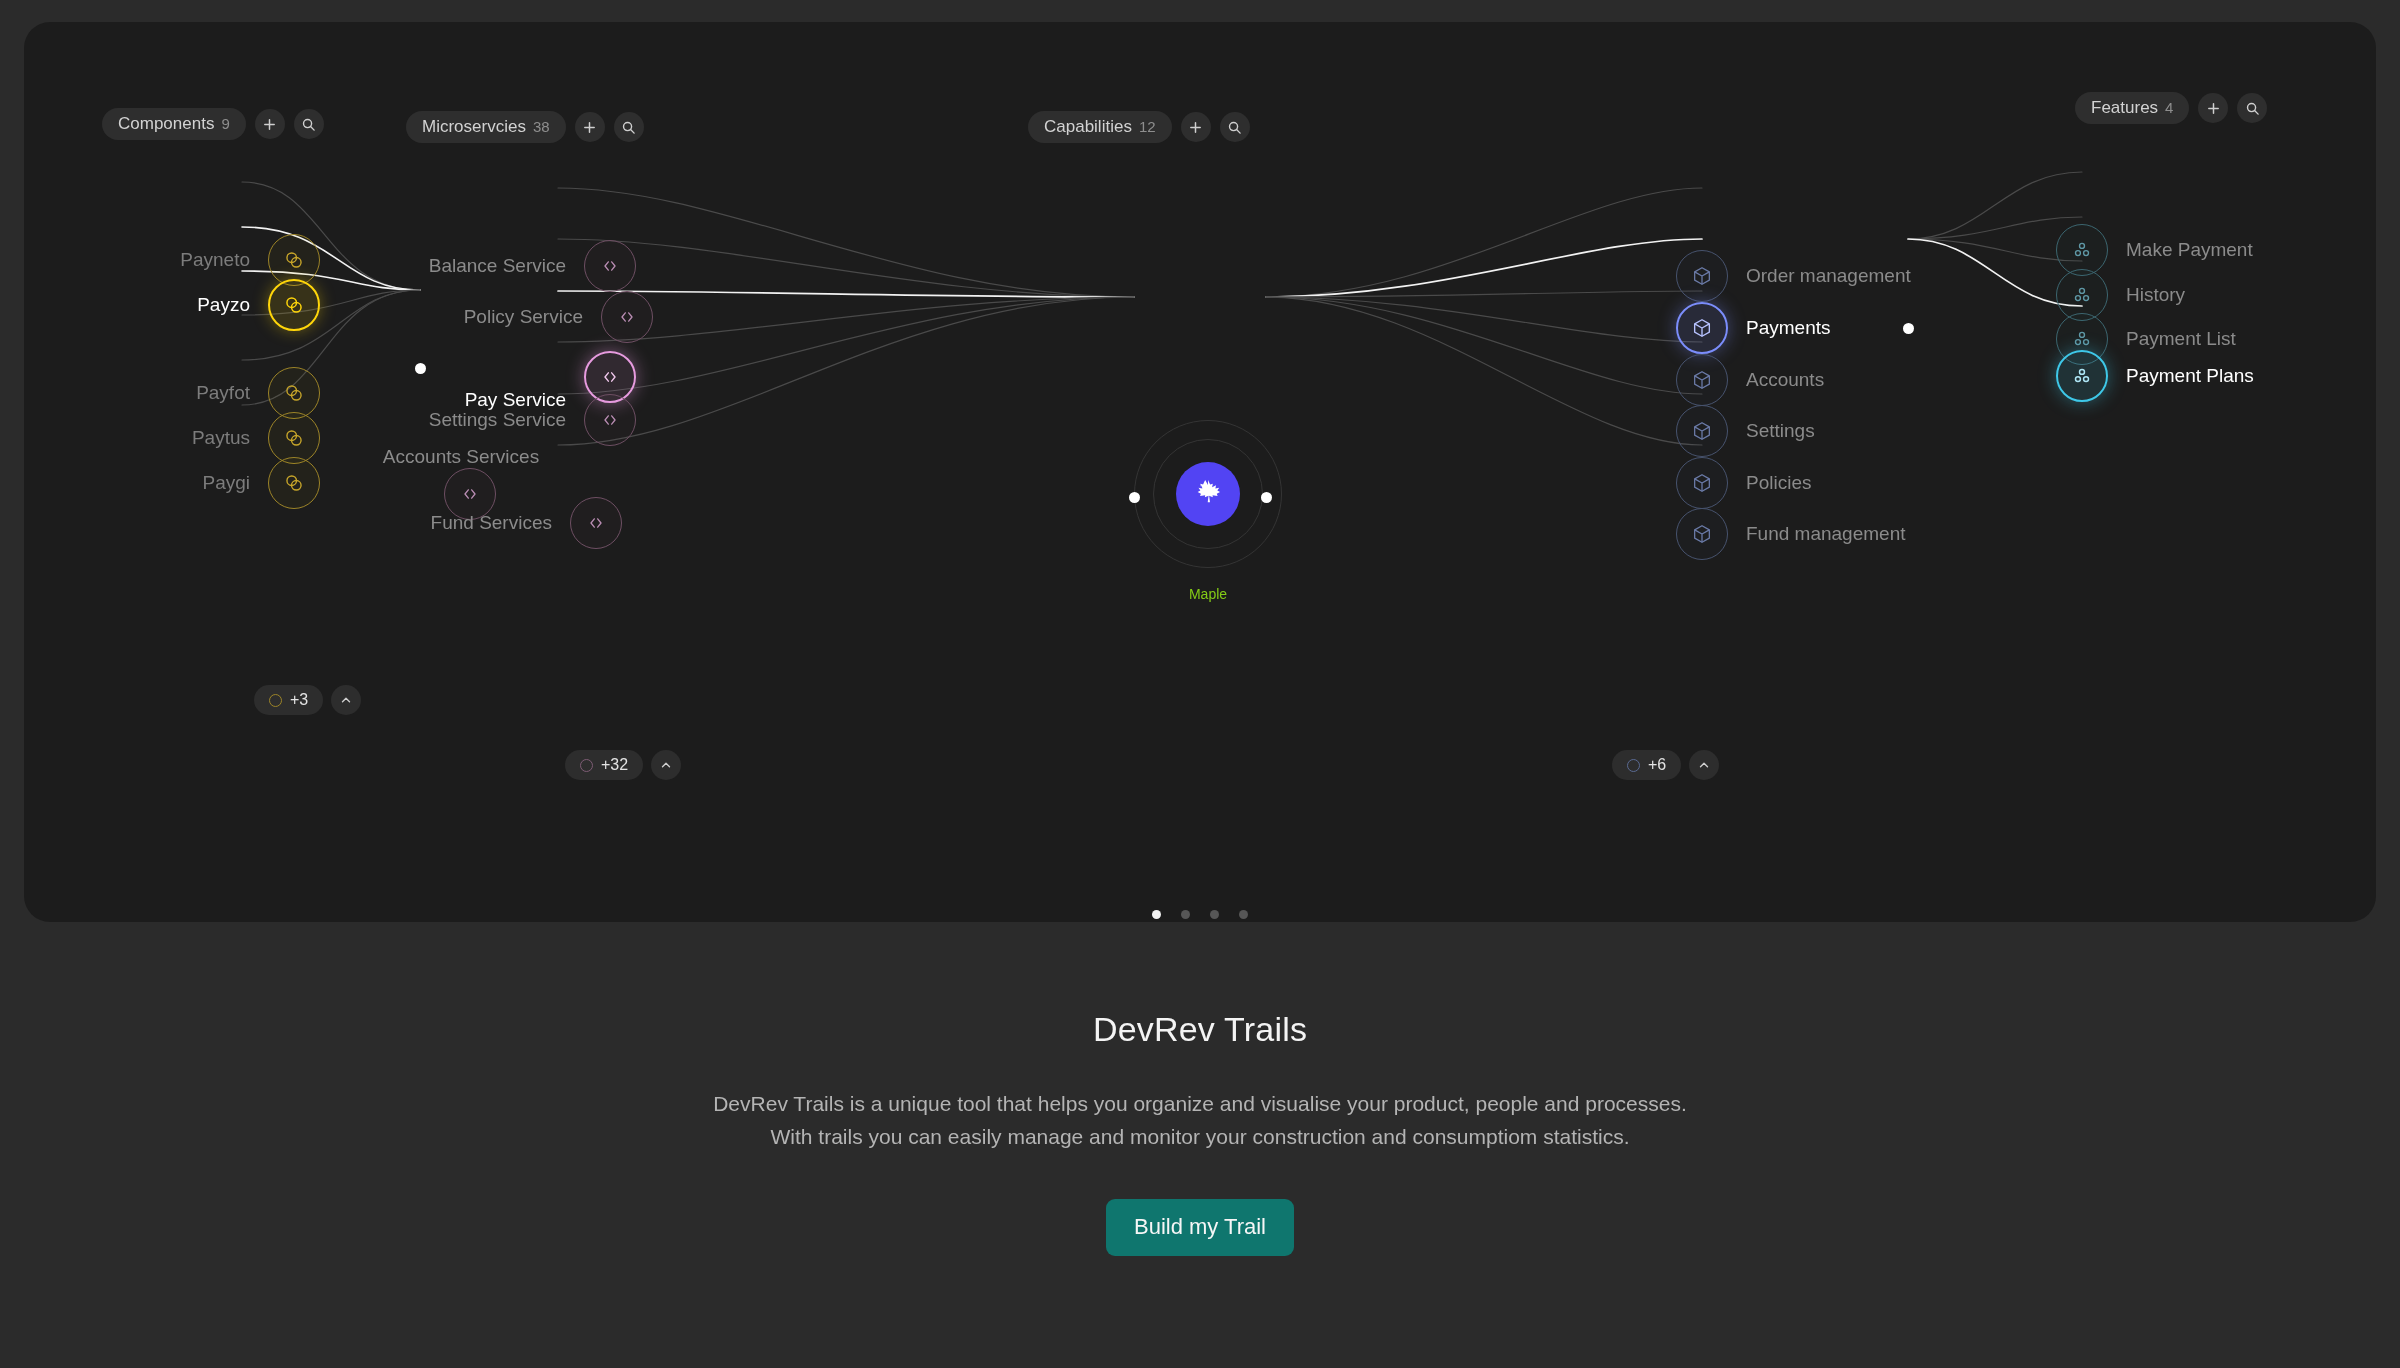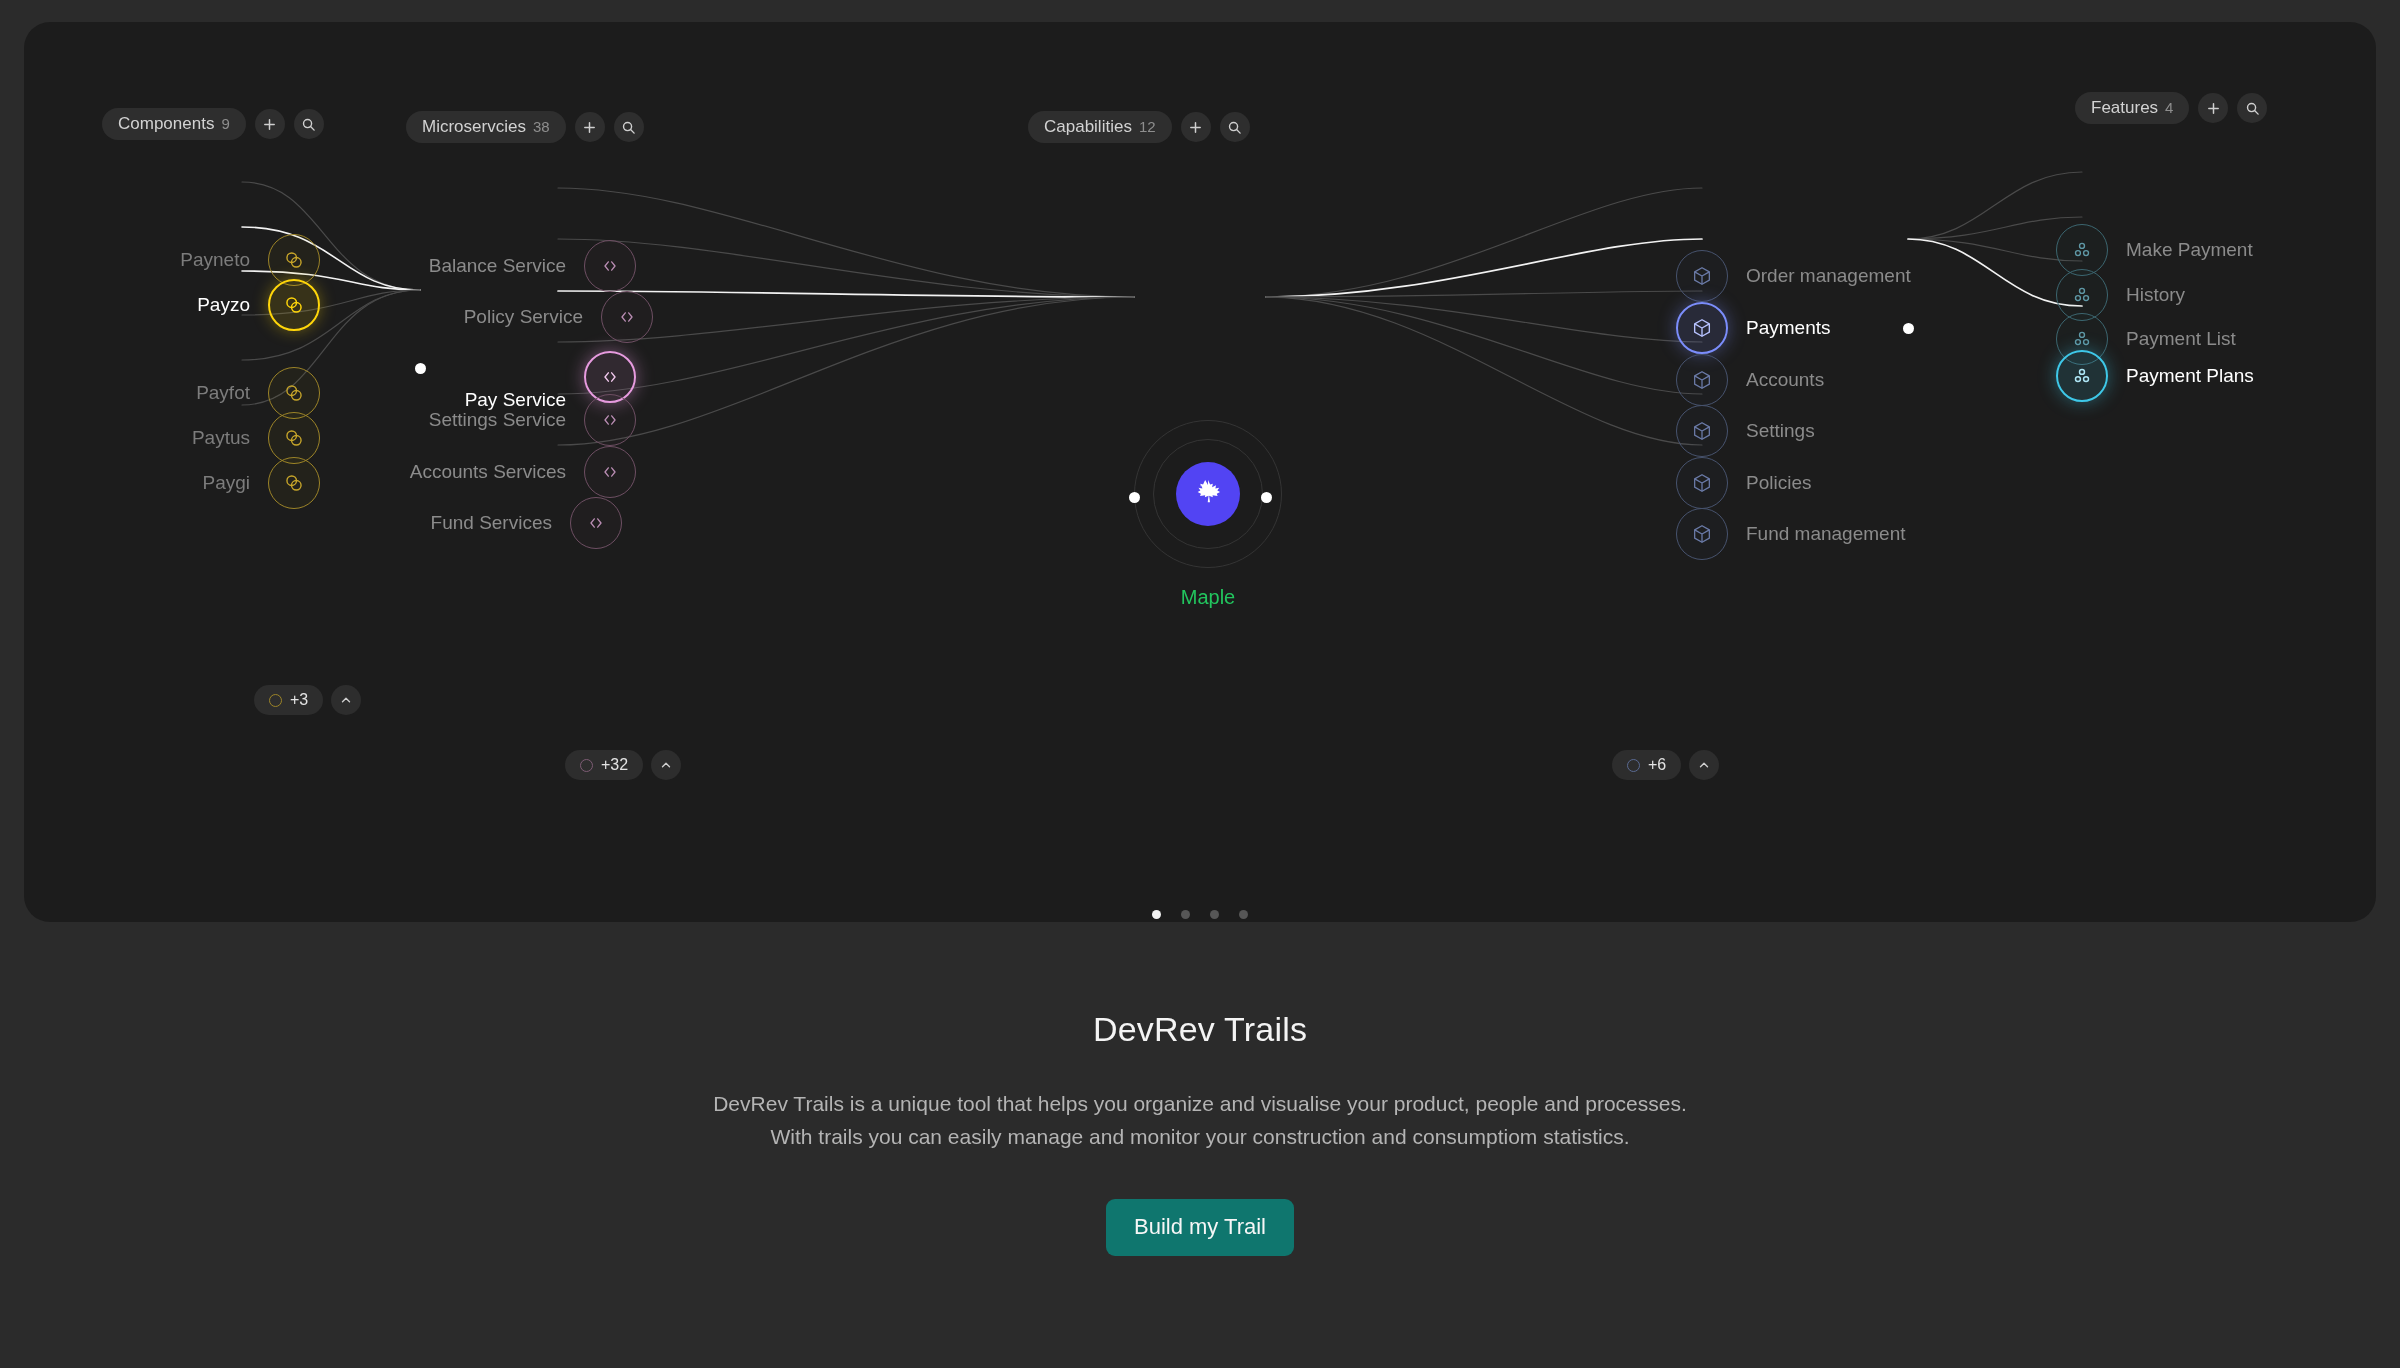--- a/index.html
+++ b/index.html
@@ -100,21 +100,21 @@
   }
   .hub .r1 { inset: 0; }
   .hub .r2 { inset: 19px; }
   .hub .core {
     position: absolute; left: 42px; top: 42px; width: 64px; height: 64px;
     border-radius: 50%; background: #5244f3;
     display: flex; align-items: center; justify-content: center;
   }
   .hub .hublbl {
     position: absolute; left: 50%; transform: translateX(-50%);
-    top: 166px; color: #22c55e; font-size: 20px; white-space: nowrap;
+    top: 166px; color: #84cc16; font-size: 14px; white-space: nowrap;
   }
 
   
   .morewrap { position: absolute; display: flex; align-items: center; gap: 8px; }
   .morechip {
     background: #2d2d2d; border-radius: 16px; height: 30px;
     padding: 0 15px; display: flex; align-items: center; gap: 8px;
     color: #e3e3e3; font-size: 16px;
   }
   .minicirc { width: 13px; height: 13px; border-radius: 50%; border: 1.6px solid #9c8428; }
@@ -304,21 +304,21 @@
       </span>
     </div>
     <div class="node leftlbl" style="left:280px; top:372px; width:332px; justify-content:flex-end;">
       <span class="lbl ms">Settings Service</span>
       <span class="ring ms">
         <svg width="20" height="20" viewBox="0 0 24 24" fill="none">
           <path d="M10 7l-4 5 4 5M14 7l4 5-4 5" stroke="#b98db3" stroke-width="1.6" stroke-linecap="round" stroke-linejoin="round"></path>
           </svg>
       </span>
     </div>
-    <div class="node leftlbl" style="left:280px; top:424px; width:332px; justify-content:flex-end;">
+    <div class="node leftlbl" style="left:280px; top:424px; width:332px; justify-content:flex-end;flex-direction:column;">
       <span class="lbl ms">Accounts Services</span>
       <span class="ring ms">
         <svg width="20" height="20" viewBox="0 0 24 24" fill="none">
           <path d="M10 7l-4 5 4 5M14 7l4 5-4 5" stroke="#b98db3" stroke-width="1.6" stroke-linecap="round" stroke-linejoin="round"></path>
           </svg>
       </span>
     </div>
     <div class="node leftlbl" style="left:266px; top:475px; width:332px; justify-content:flex-end;">
       <span class="lbl ms">Fund Services</span>
       <span class="ring ms">

